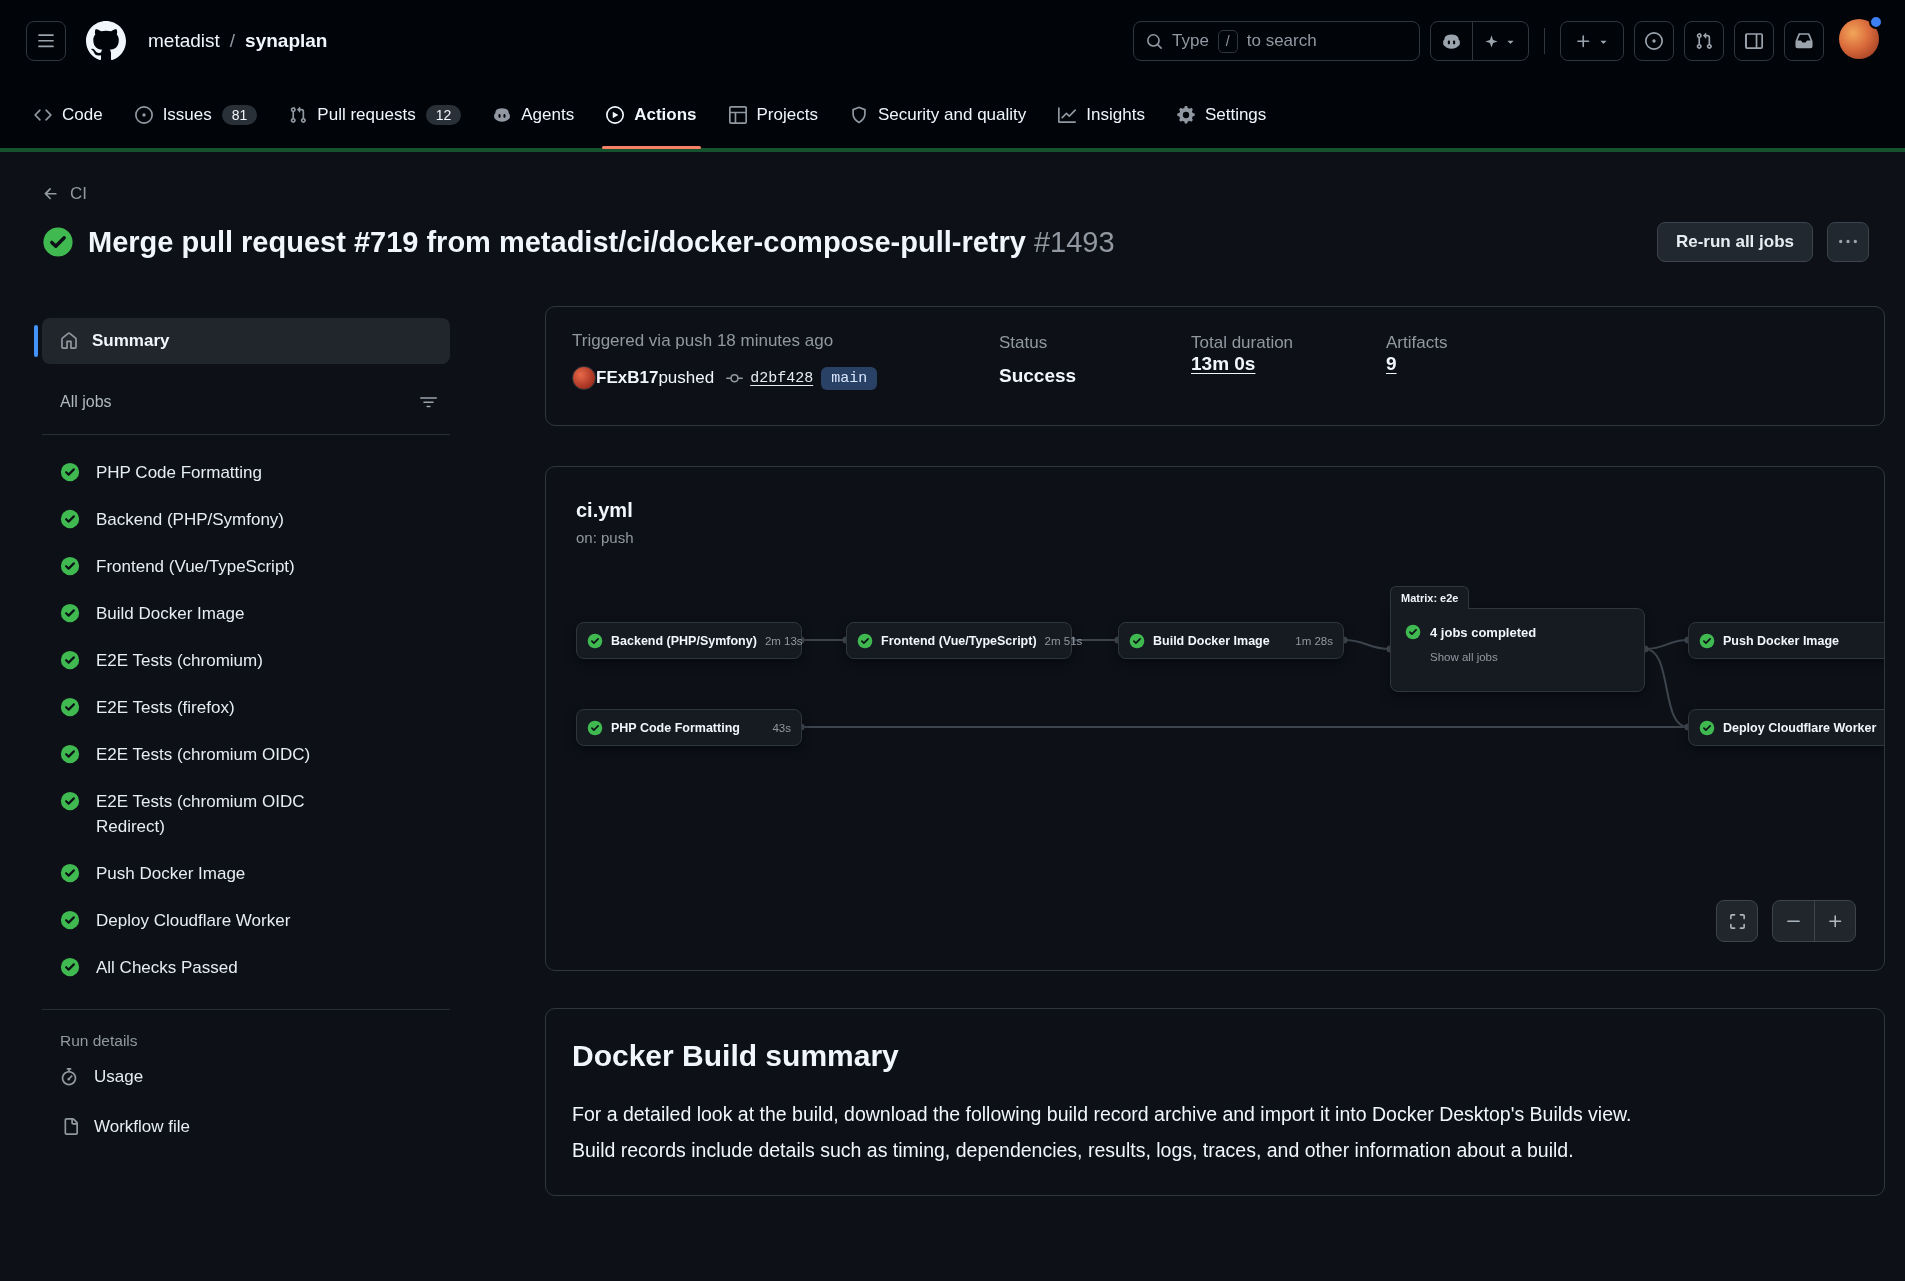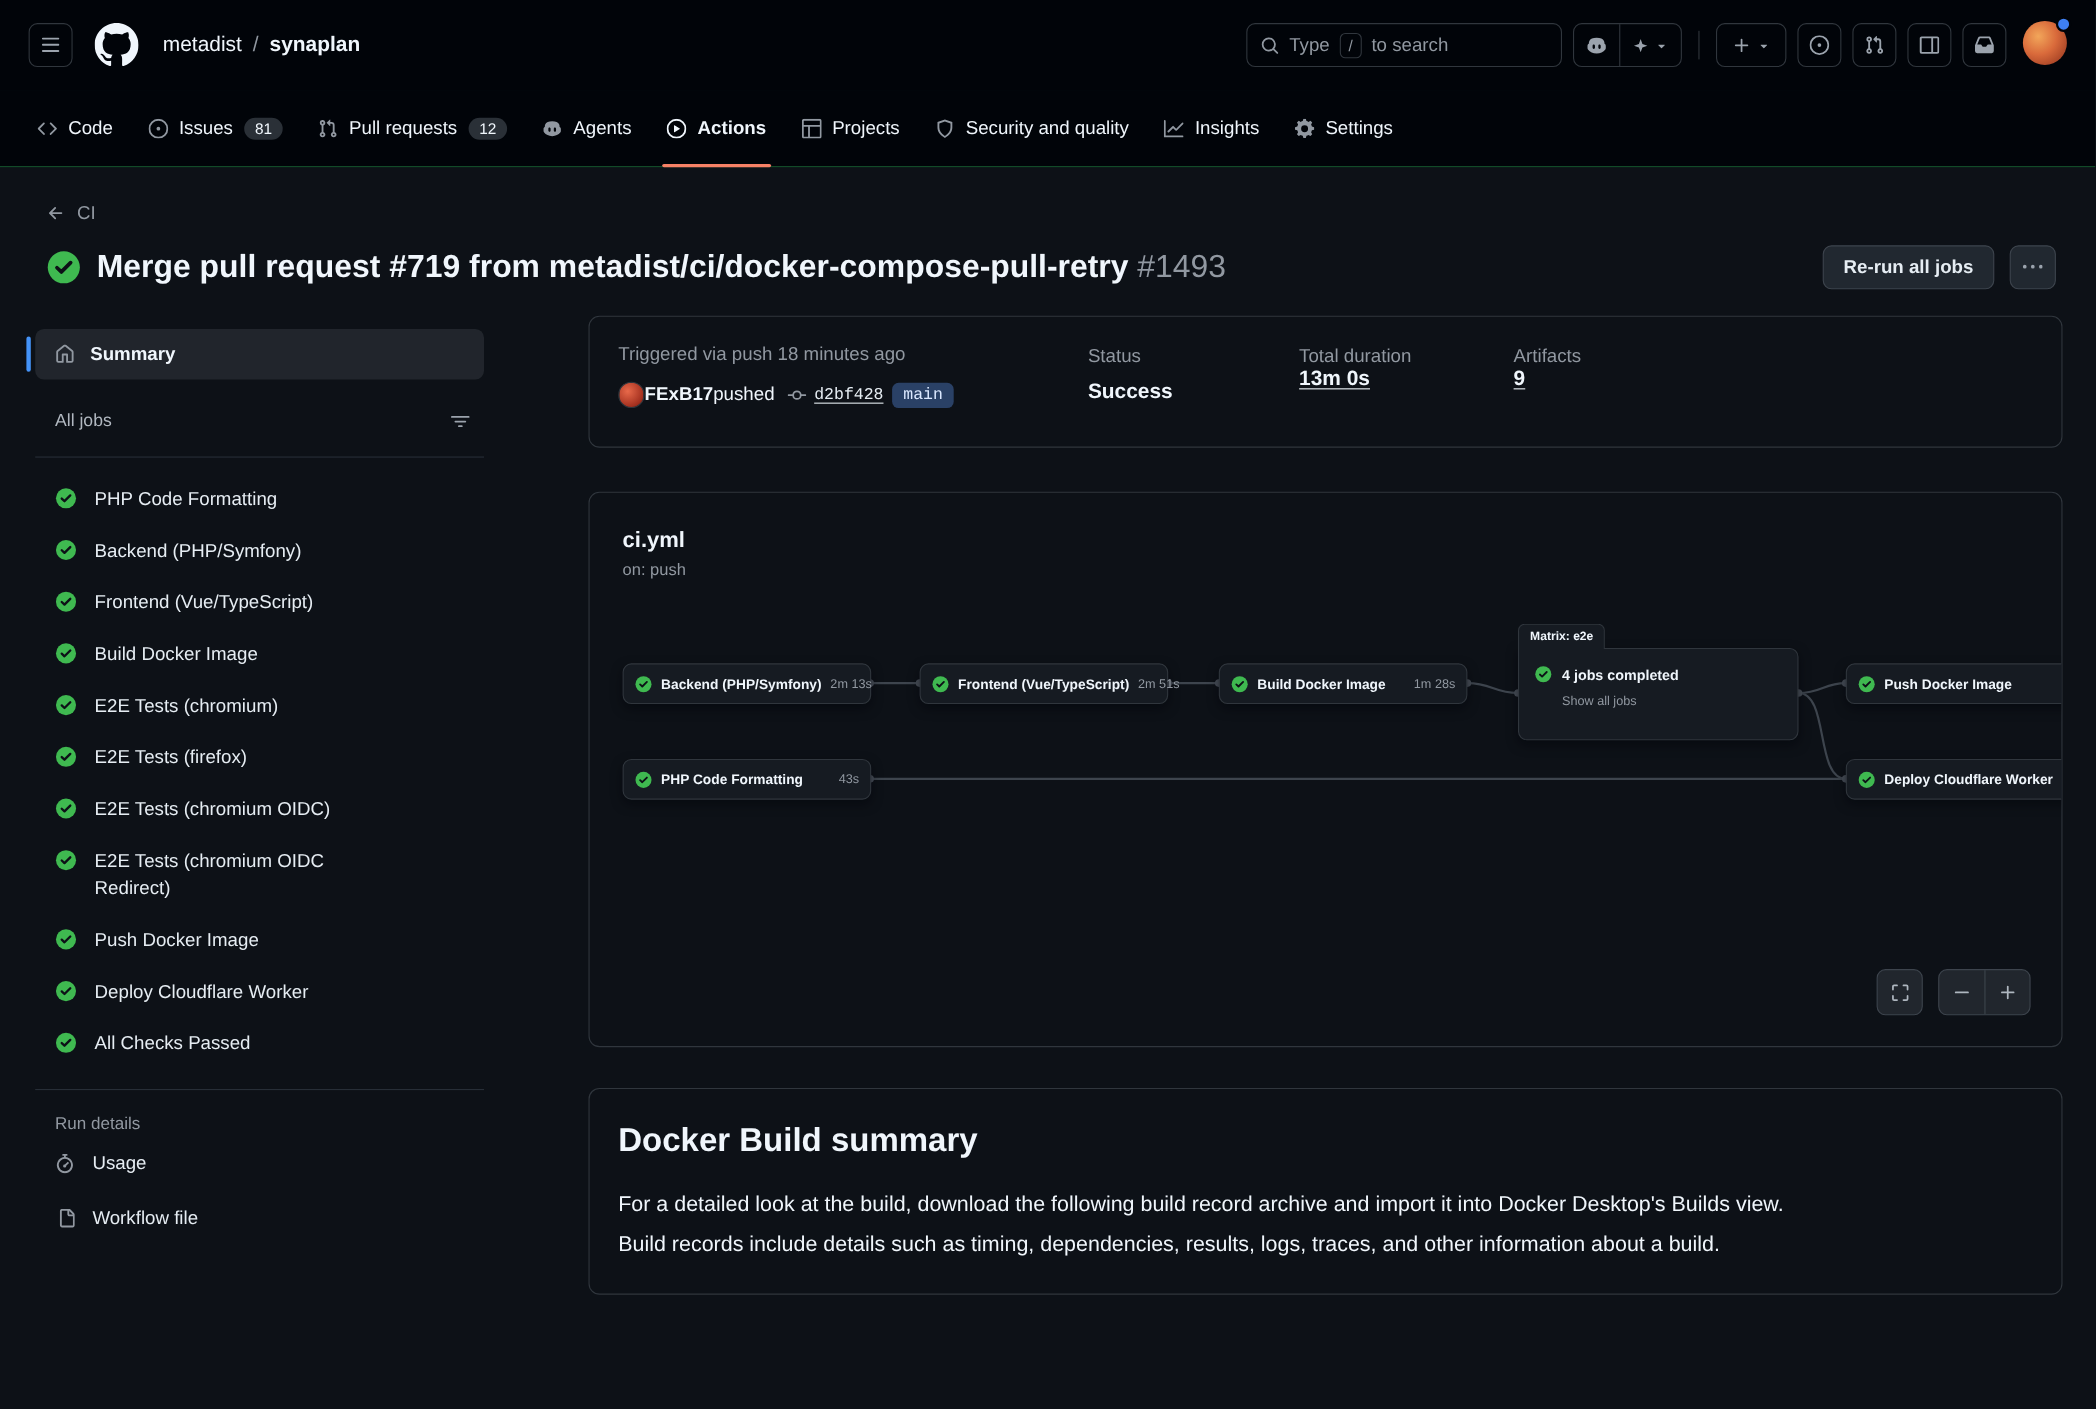--- a/index.html
+++ b/index.html
@@ -21,40 +21,40 @@
   .splitbtn { display:flex; border:1px solid #30363d; border-radius:8px; height:40px; }
   .splitbtn .seg { display:flex; align-items:center; justify-content:center; gap:5px; color:#9ba3ad; padding:0 11px; }
   .splitbtn .seg + .seg { border-left:1px solid #30363d; }
   .hdr-divider { width:1px; height:26px; background:#30363d; margin:0 5px; }
   .widebtn { width:64px; gap:5px; }
   .avatar-wrap { position:relative; margin-left:5px; }
   .avatar { width:40px; height:40px; border-radius:50%; background:radial-gradient(circle at 35% 35%, #f2a65a 0%, #d96a3b 45%, #8c2f1b 100%); }
   .notif-dot { position:absolute; top:-4px; right:-4px; width:14px; height:14px; border-radius:50%; background:#3e7ff2; border:2px solid #010409; }
 
   
-  .repo-nav { height:70px; background:#010409; border-bottom:1px solid #14532d; display:flex; align-items:stretch; padding:0 20px; gap:4px; }
+  .repo-nav { height:70px; background:#010409; border-bottom:4px solid #14532d; display:flex; align-items:stretch; padding:0 20px; gap:4px; }
   .tab { position:relative; display:flex; align-items:center; gap:10px; padding:0 14px; font-size:17px; color:#f0f6fc; white-space:nowrap; }
   .tab .ti { color:#9198a1; }
   .tab .count { background:rgba(101,109,118,0.42); border-radius:20px; font-size:14px; padding:2px 10px; }
   .tab.active { font-weight:600; }
   .tab.active .ti { color:#f0f6fc; }
   .tab.active::after { content:""; position:absolute; left:10px; right:10px; bottom:-1px; height:3px; border-radius:3px; background:#f78166; }
 
   
   .run-header { padding:32px 36px 0 42px; }
   .back-row { display:inline-flex; align-items:center; gap:10px; color:#9198a1; font-size:17px; }
   .title-row { margin-top:15px; display:flex; align-items:center; gap:14px; }
   .title-row h1 { font-size:29px; font-weight:700; }
   .runno { color:#9198a1; font-weight:400; margin-left:8px; }
   .hdr-actions { margin-left:auto; display:flex; gap:14px; }
   .btn { height:40px; padding:0 18px; background:#212830; border:1px solid #3d444d; border-radius:8px; font-size:17px; font-weight:600; color:#e6edf3; display:flex; align-items:center; }
   .btn.iconic { width:42px; padding:0; justify-content:center; color:#9ba3ad; }
 
   
-  .content { display:flex; align-items:flex-start; margin-top:24px; padding-left:24px; }
+  .content { display:flex; align-items:flex-start; margin-top:44px; padding-left:34px; }
   .sidebar { width:440px; flex:none; padding-top:12px; }
   .main { width:1340px; flex:none; margin-left:71px; }
 
   
   .summary-item { position:relative; margin-left:8px; width:408px; height:46px; background:rgba(177,186,196,0.12); border-radius:8px; display:flex; align-items:center; gap:14px; padding:0 14px 0 18px; font-size:17px; font-weight:600; }
   .summary-item .accent { position:absolute; left:-8px; top:7px; bottom:7px; width:4px; border-radius:3px; background:#4493f8; }
   .summary-item .ti { color:#9198a1; }
   .alljobs-row { margin:20px 0 0 8px; width:408px; display:flex; align-items:center; justify-content:space-between; padding:0 4px 14px 18px; border-bottom:1px solid #272e37; color:#b1b8c0; font-size:16px; }
   .filter-btn { width:36px; height:36px; border-radius:8px; display:flex; align-items:center; justify-content:center; color:#9ba3ad; }
   .job-list { margin-top:14px; }

